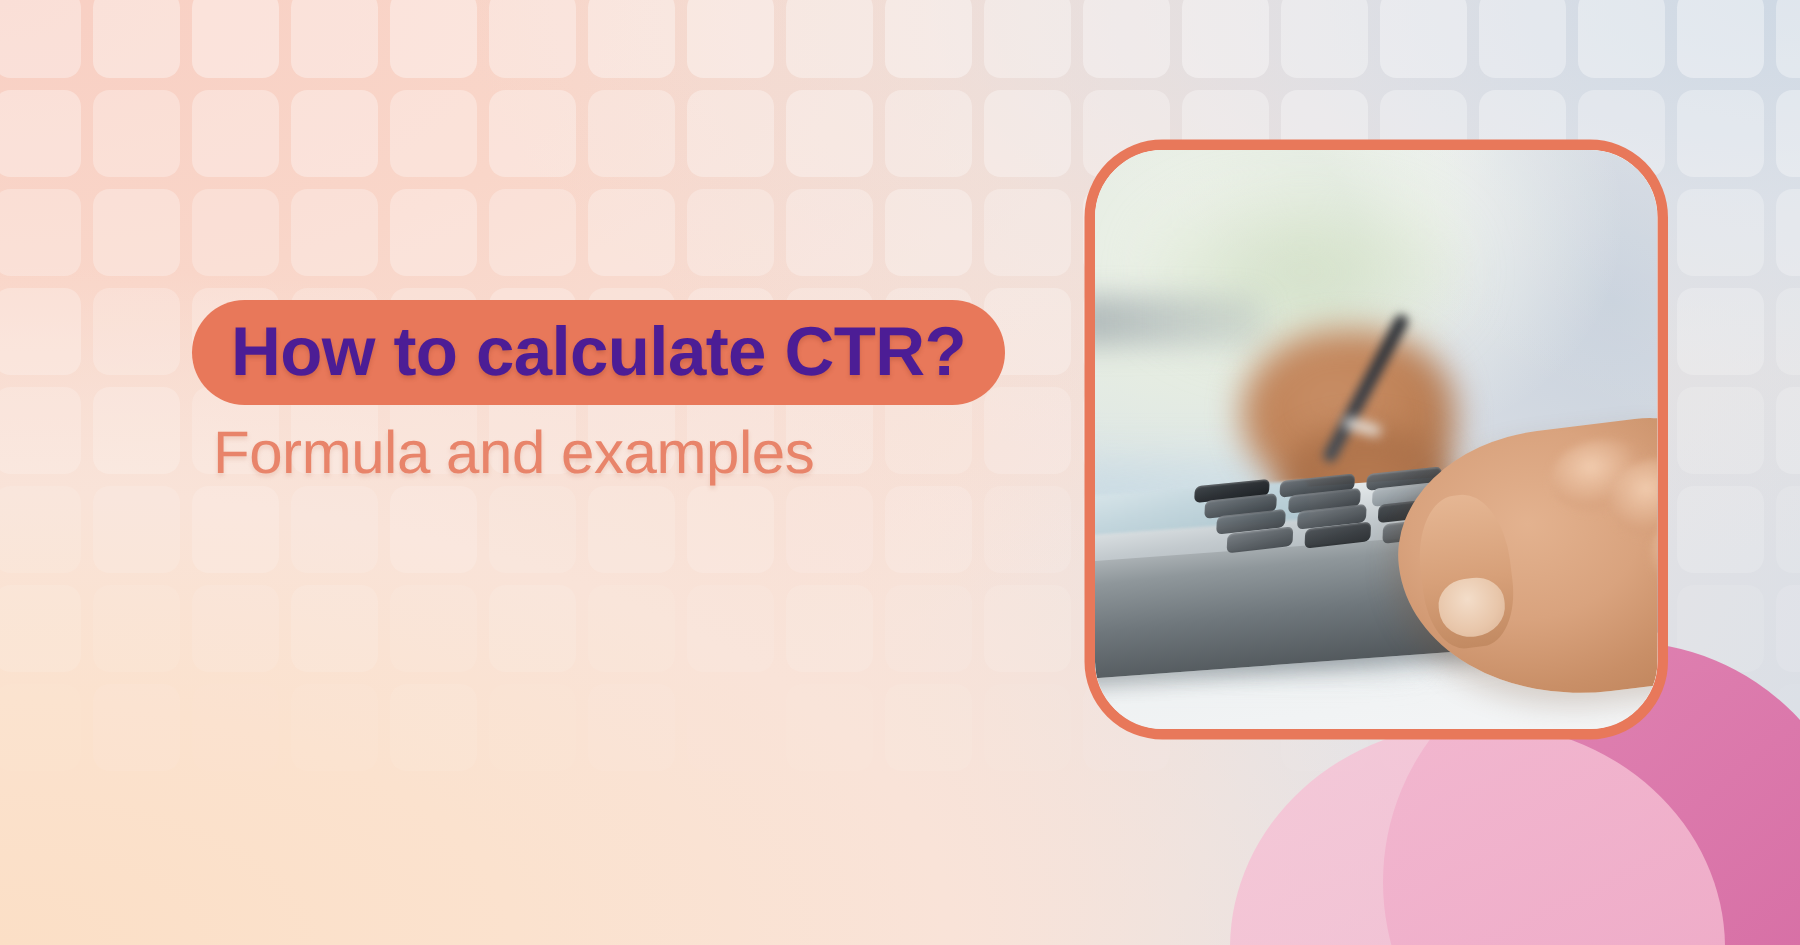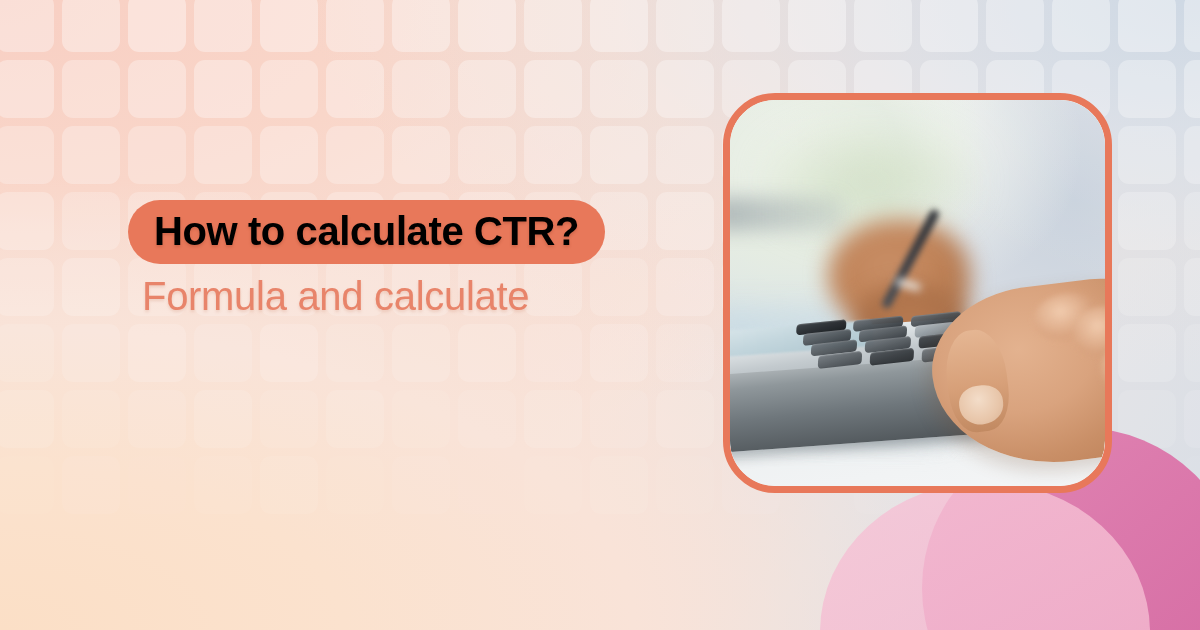--- a/index.html
+++ b/index.html
@@ -35,22 +35,22 @@
     width:330px;height:300px;right:50px;bottom:-152px;
     background:linear-gradient(160deg,#f6c3d6 0%,#f4bbd1 55%,#f2b3cc 100%);
     opacity:.82;
   }
 
   
   .headline{position:absolute;left:128px;top:200px;}
   .title-pill{
     display:inline-block;
     background:#e8785a;
-    color:#000000;
-    font-size:40px;font-weight:700;letter-spacing:-0.4px;
+    color:#4c1d95;
+    font-size:46px;font-weight:700;letter-spacing:-0.4px;
     padding:11px 26px 13px 26px;
     border-radius:40px;
     line-height:1.0;
     text-shadow:0 2px 3px rgba(150,60,35,0.30);
     white-space:nowrap;
   }
   .subtitle{
     margin-top:11px;margin-left:14px;
     color:#e8846a;
     font-size:40px;font-weight:400;letter-spacing:-0.3px;
@@ -365,21 +365,21 @@
       <div class="gcell" style="left: 1052px; top: 456px; width: 58px; height: 58px; background: rgba(255, 255, 255, 0.063);"></div>
       <div class="gcell" style="left: 1118px; top: 456px; width: 58px; height: 58px; background: rgba(255, 255, 255, 0.024);"></div>
       <div class="gcell" style="left: 1184px; top: 456px; width: 58px; height: 58px; background: rgba(255, 255, 255, 0.047);"></div>
     </div>
 
   <div class="blob blob-dark"></div>
   <div class="blob blob-light"></div>
 
   <div class="headline">
     <div class="title-pill">How to calculate CTR?</div>
-    <div class="subtitle">Formula and calculate</div>
+    <div class="subtitle">Formula and examples</div>
   </div>
 
 
   <div class="photo-card">
     <div class="photo-inner">
       <div class="ph ph-bg"></div>
       <div class="ph ph-greenblur"></div>
       <div class="ph ph-graybar"></div>
       <div class="ph ph-deskblue"></div>
       <div class="ph ph-rearhand"></div>

